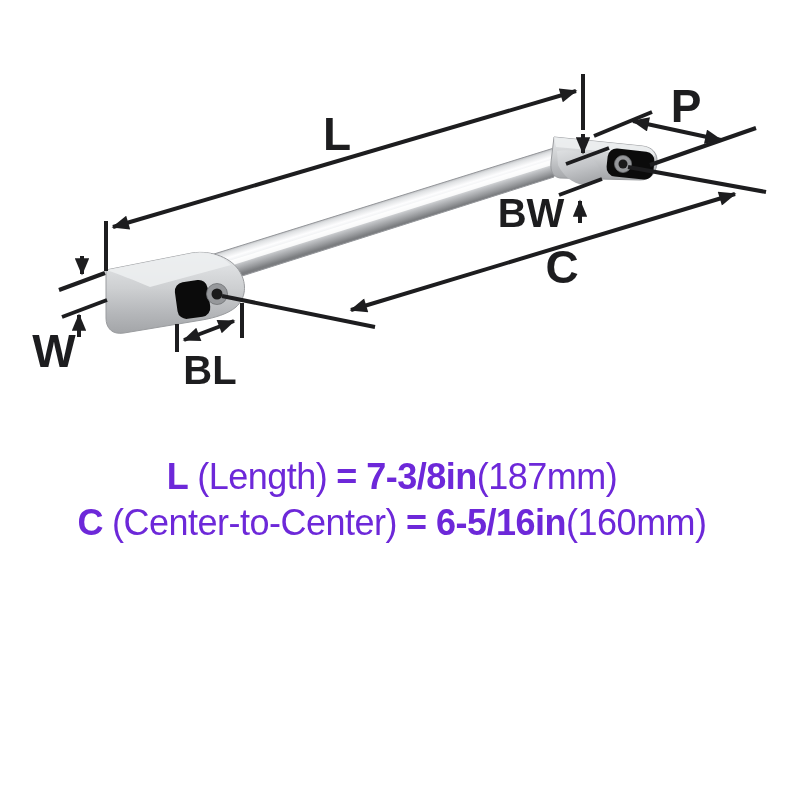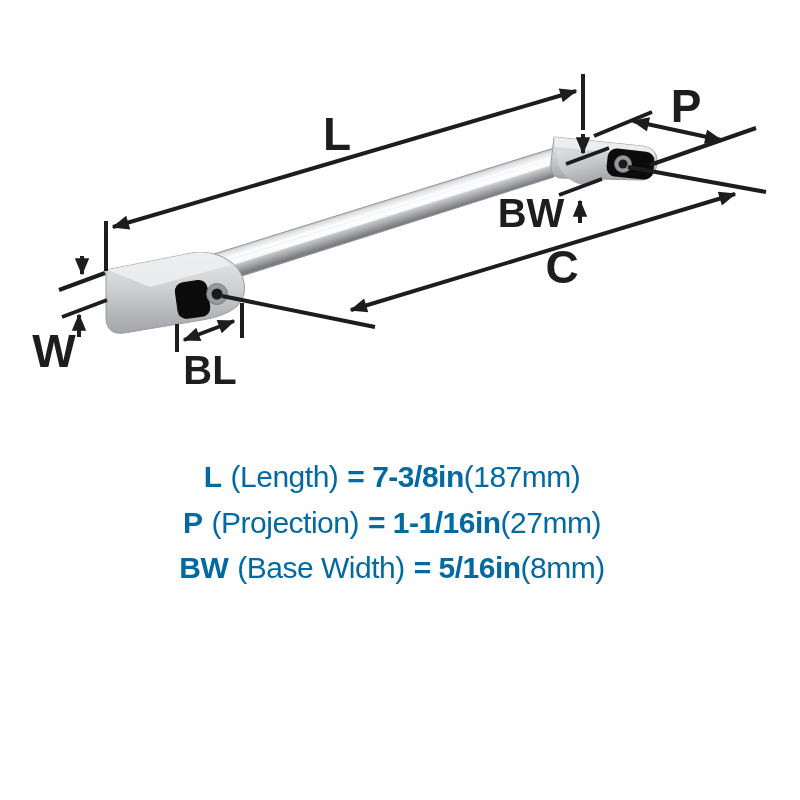--- a/index.html
+++ b/index.html
@@ -3,22 +3,22 @@
 <meta charset="utf-8">
 <style>
   html,body{margin:0;padding:0;background:#ffffff;}
   .stage{position:relative;width:800px;height:800px;background:#ffffff;overflow:hidden;
          font-family:"Liberation Sans",sans-serif;}
   .diagram-svg{position:absolute;left:0;top:0;}
   .dimlbl{font-family:"Liberation Sans",sans-serif;font-weight:700;fill:#1d1d1f;text-anchor:middle;}
   .sz-lg{font-size:46px;}
   .sz-md{font-size:40px;}
   .dim{stroke:#1d1d1f;stroke-width:4;fill:none;}
-  .specs{position:absolute;left:0;right:16px;top:454px;text-align:center;color:#0369a1;
-         font-size:30px;line-height:45.5px;letter-spacing:-0.5px;}
+  .specs{position:absolute;left:0;right:16px;top:454px;text-align:center;color:#6d28d9;
+         font-size:36px;line-height:45.5px;letter-spacing:-0.5px;}
   .spec-row{white-space:nowrap;}
   .b{font-weight:700;}
   .r{font-weight:400;}
   .sym{margin-right:9px;}
   .nm{margin-right:9px;}
 </style>
 </head>
 <body>
 
 <div class="stage">
@@ -123,20 +123,17 @@
         <text class="dimlbl sz-md" x="210" y="370" dominant-baseline="central">BL</text>
       </g>
     </g>
   </svg>
 
   <div class="specs">
     <div class="spec-row">
       <span class="b sym">L</span><span class="r nm">(Length)</span><span class="b">= 7-3/8in</span><span class="r">(187mm)</span>
     </div>
     <div class="spec-row">
-      <span class="b sym">P</span><span class="r nm">(Projection)</span><span class="b">= 1-1/16in</span><span class="r">(27mm)</span>
-    </div>
-    <div class="spec-row">
-      <span class="b sym">BW</span><span class="r nm">(Base Width)</span><span class="b">= 5/16in</span><span class="r">(8mm)</span>
+      <span class="b sym">C</span><span class="r nm">(Center-to-Center)</span><span class="b">= 6-5/16in</span><span class="r">(160mm)</span>
     </div>
   </div>
 
 </div>
 
 </body></html>

